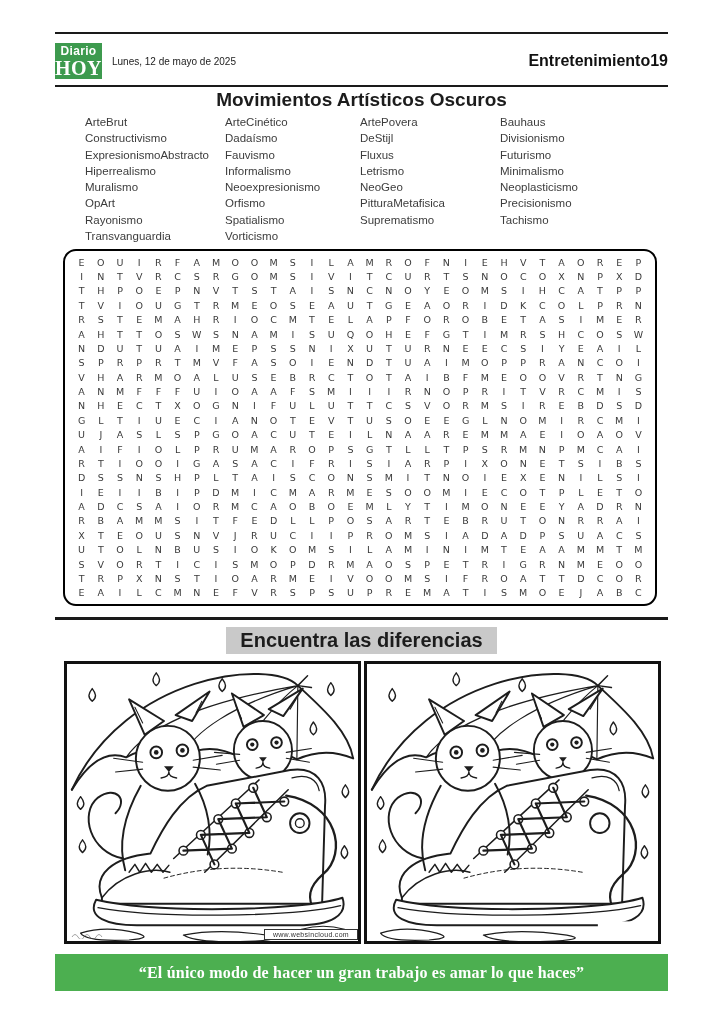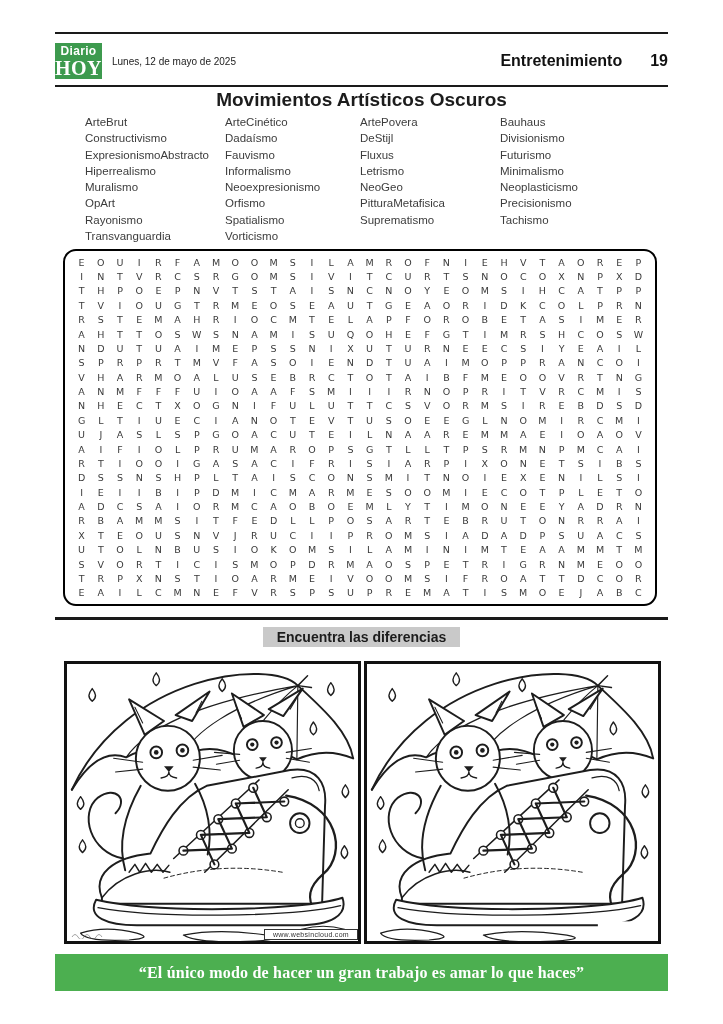--- a/index.html
+++ b/index.html
@@ -11,40 +11,40 @@
   .rule.top{top:32px;height:2px;}
   .rule.under-head{top:85px;height:2px;}
   .rule.thick{top:617px;height:3px;}
 
   
   .masthead{position:absolute;left:55px;right:55px;top:41px;height:40px;display:flex;align-items:center;}
   .logo{width:47px;height:36px;background:#3d9a4e;color:#fff;display:flex;flex-direction:column;align-items:center;justify-content:center;line-height:1;}
   .logo .logo-top{font-size:12px;font-weight:bold;letter-spacing:.3px;margin-bottom:1px;}
   .logo .logo-main{font-family:"Liberation Serif",serif;font-weight:bold;font-size:20px;letter-spacing:.5px;}
   .date{margin-left:10px;font-size:10px;color:#222;}
-  .head-right{margin-left:auto;display:flex;align-items:center;gap:28px;}
+  .head-right{margin-left:auto;display:flex;align-items:center;}
   .section-name{font-size:16px;font-weight:bold;color:#111;}
   .page-num{font-size:16px;font-weight:bold;color:#111;}
 
   
   .ws-title{position:absolute;left:0;right:0;top:89px;text-align:center;font-size:19px;font-weight:bold;color:#1c1c1c;}
   .word-columns{position:absolute;left:85px;top:114px;width:560px;display:flex;}
   .word-col{display:flex;flex-direction:column;}
   .word-col:nth-child(1){width:140px;}
   .word-col:nth-child(2){width:135px;}
   .word-col:nth-child(3){width:140px;}
   .word-col:nth-child(4){width:145px;}
   .word-item{font-size:11.5px;color:#3c3c3c;line-height:16.3px;white-space:nowrap;}
 
   .grid-box{position:absolute;left:63px;top:249px;width:594px;height:357px;border:2.5px solid #000;border-radius:13px;box-sizing:border-box;display:grid;grid-template-columns:repeat(30,1fr);grid-template-rows:repeat(24,1fr);padding:4px 7px;}
   .cell{display:flex;align-items:center;justify-content:center;font-family:"DejaVu Sans",sans-serif;font-size:9.5px;color:#3a3a3a;}
 
   
   .diff-heading{position:absolute;left:0;right:0;top:627px;text-align:center;}
-  .diff-heading span{display:inline-block;background:#c9c9c9;color:#1c1c1c;font-size:14px;font-weight:bold;padding:2px 14px;}
+  .diff-heading span{display:inline-block;background:#c9c9c9;color:#1c1c1c;font-size:20px;font-weight:bold;padding:2px 14px;}
 
   .panels{position:absolute;left:64px;top:661px;width:606px;display:flex;gap:3px;}
   .panel{position:relative;width:297px;height:283px;border:3px solid #111;box-sizing:border-box;background:#fff;}
   .panel svg.scene{display:block;width:100%;height:100%;}
   .watermark{position:absolute;right:0;bottom:1px;border:1px solid #333;background:#fff;font-size:7px;color:#333;padding:1px 8px;letter-spacing:.3px;}
   .signature{position:absolute;left:3px;bottom:2px;opacity:.55;}
 
   
   .quote-banner{position:absolute;left:55px;right:55px;top:954px;height:37px;background:#4caf50;display:flex;align-items:center;justify-content:center;}
   .quote-text{font-family:"Liberation Serif",serif;font-weight:bold;font-size:16px;color:#ffffff;letter-spacing:.2px;}

